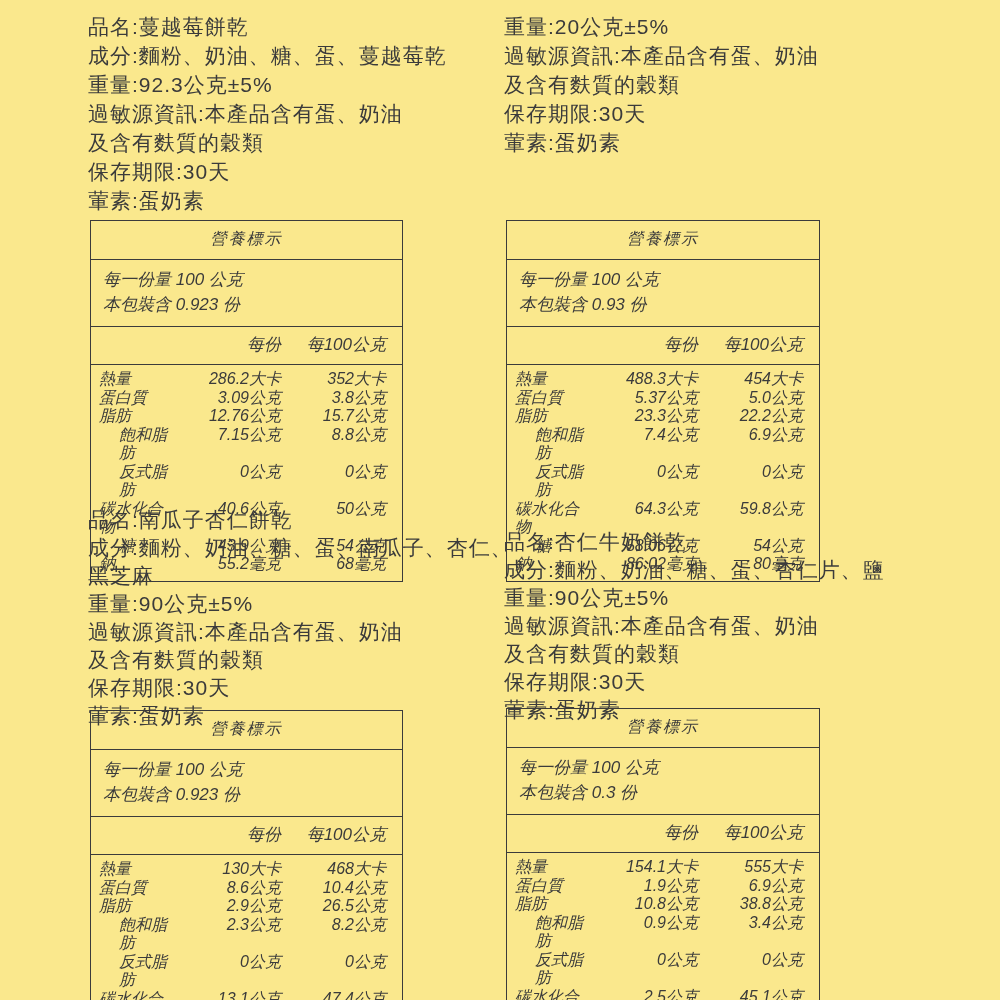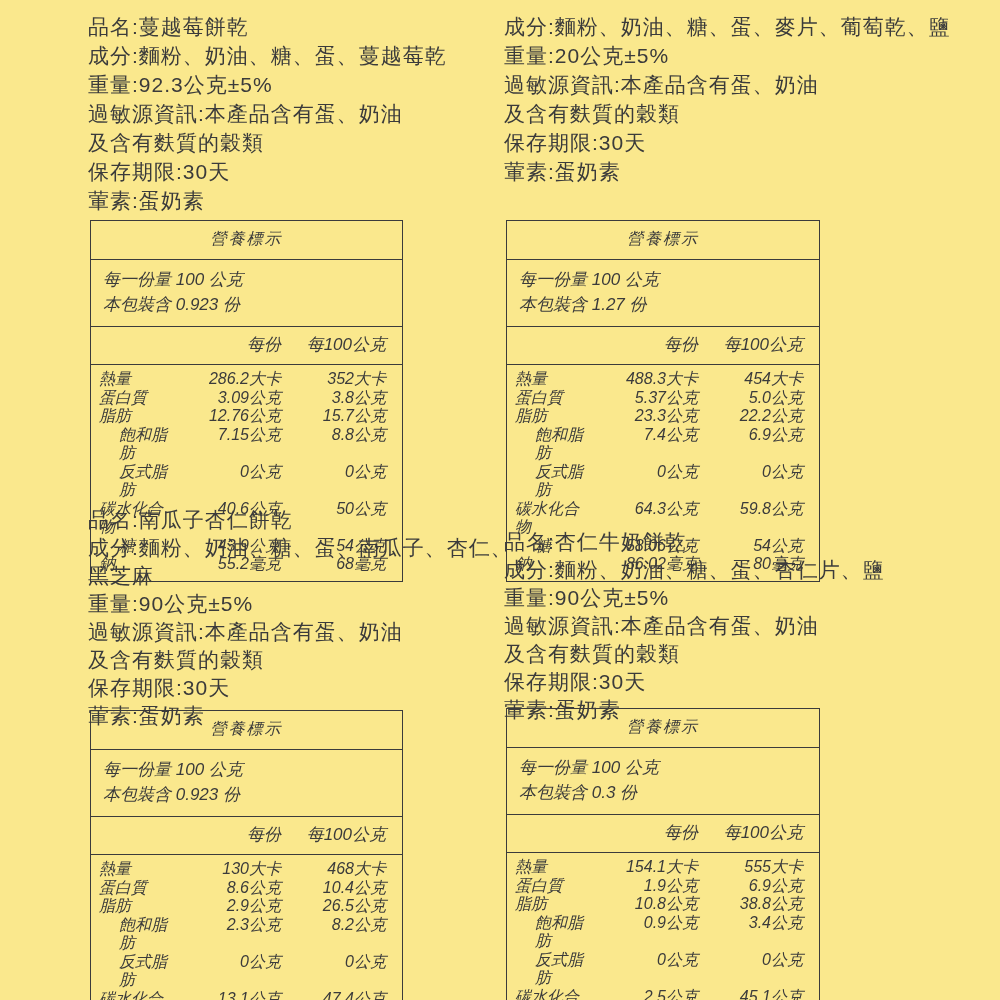--- a/index.html
+++ b/index.html
@@ -119,32 +119,31 @@
       </div>
       <div class="nrow">
         <span class="lbl">鈉</span>
         <span class="v">55.2毫克</span>
         <span class="v">68毫克</span>
       </div>
     </div>
   </div>
 
   <div class="info info-tr">
-    <div class="iline">成分:麵粉、奶油、糖、蛋、麥片、葡萄乾、鹽</div>
     <div class="iline">重量:20公克±5%</div>
     <div class="iline">過敏源資訊:本產品含有蛋、奶油</div>
     <div class="iline">及含有麩質的穀類</div>
     <div class="iline">保存期限:30天</div>
     <div class="iline">葷素:蛋奶素</div>
   </div>
   <div class="ntable t-tr">
     <div class="ntitle">營養標示</div>
     <div class="nserv">
       <div>每一份量 100 公克</div>
-      <div>本包裝含 1.27 份</div>
+      <div>本包裝含 0.93 份</div>
     </div>
     <div class="nhead">
       <span></span>
       <span class="v">每份</span>
       <span class="v">每100公克</span>
     </div>
     <div class="nbody">
       <div class="nrow">
         <span class="lbl">熱量</span>
         <span class="v">488.3大卡</span>

